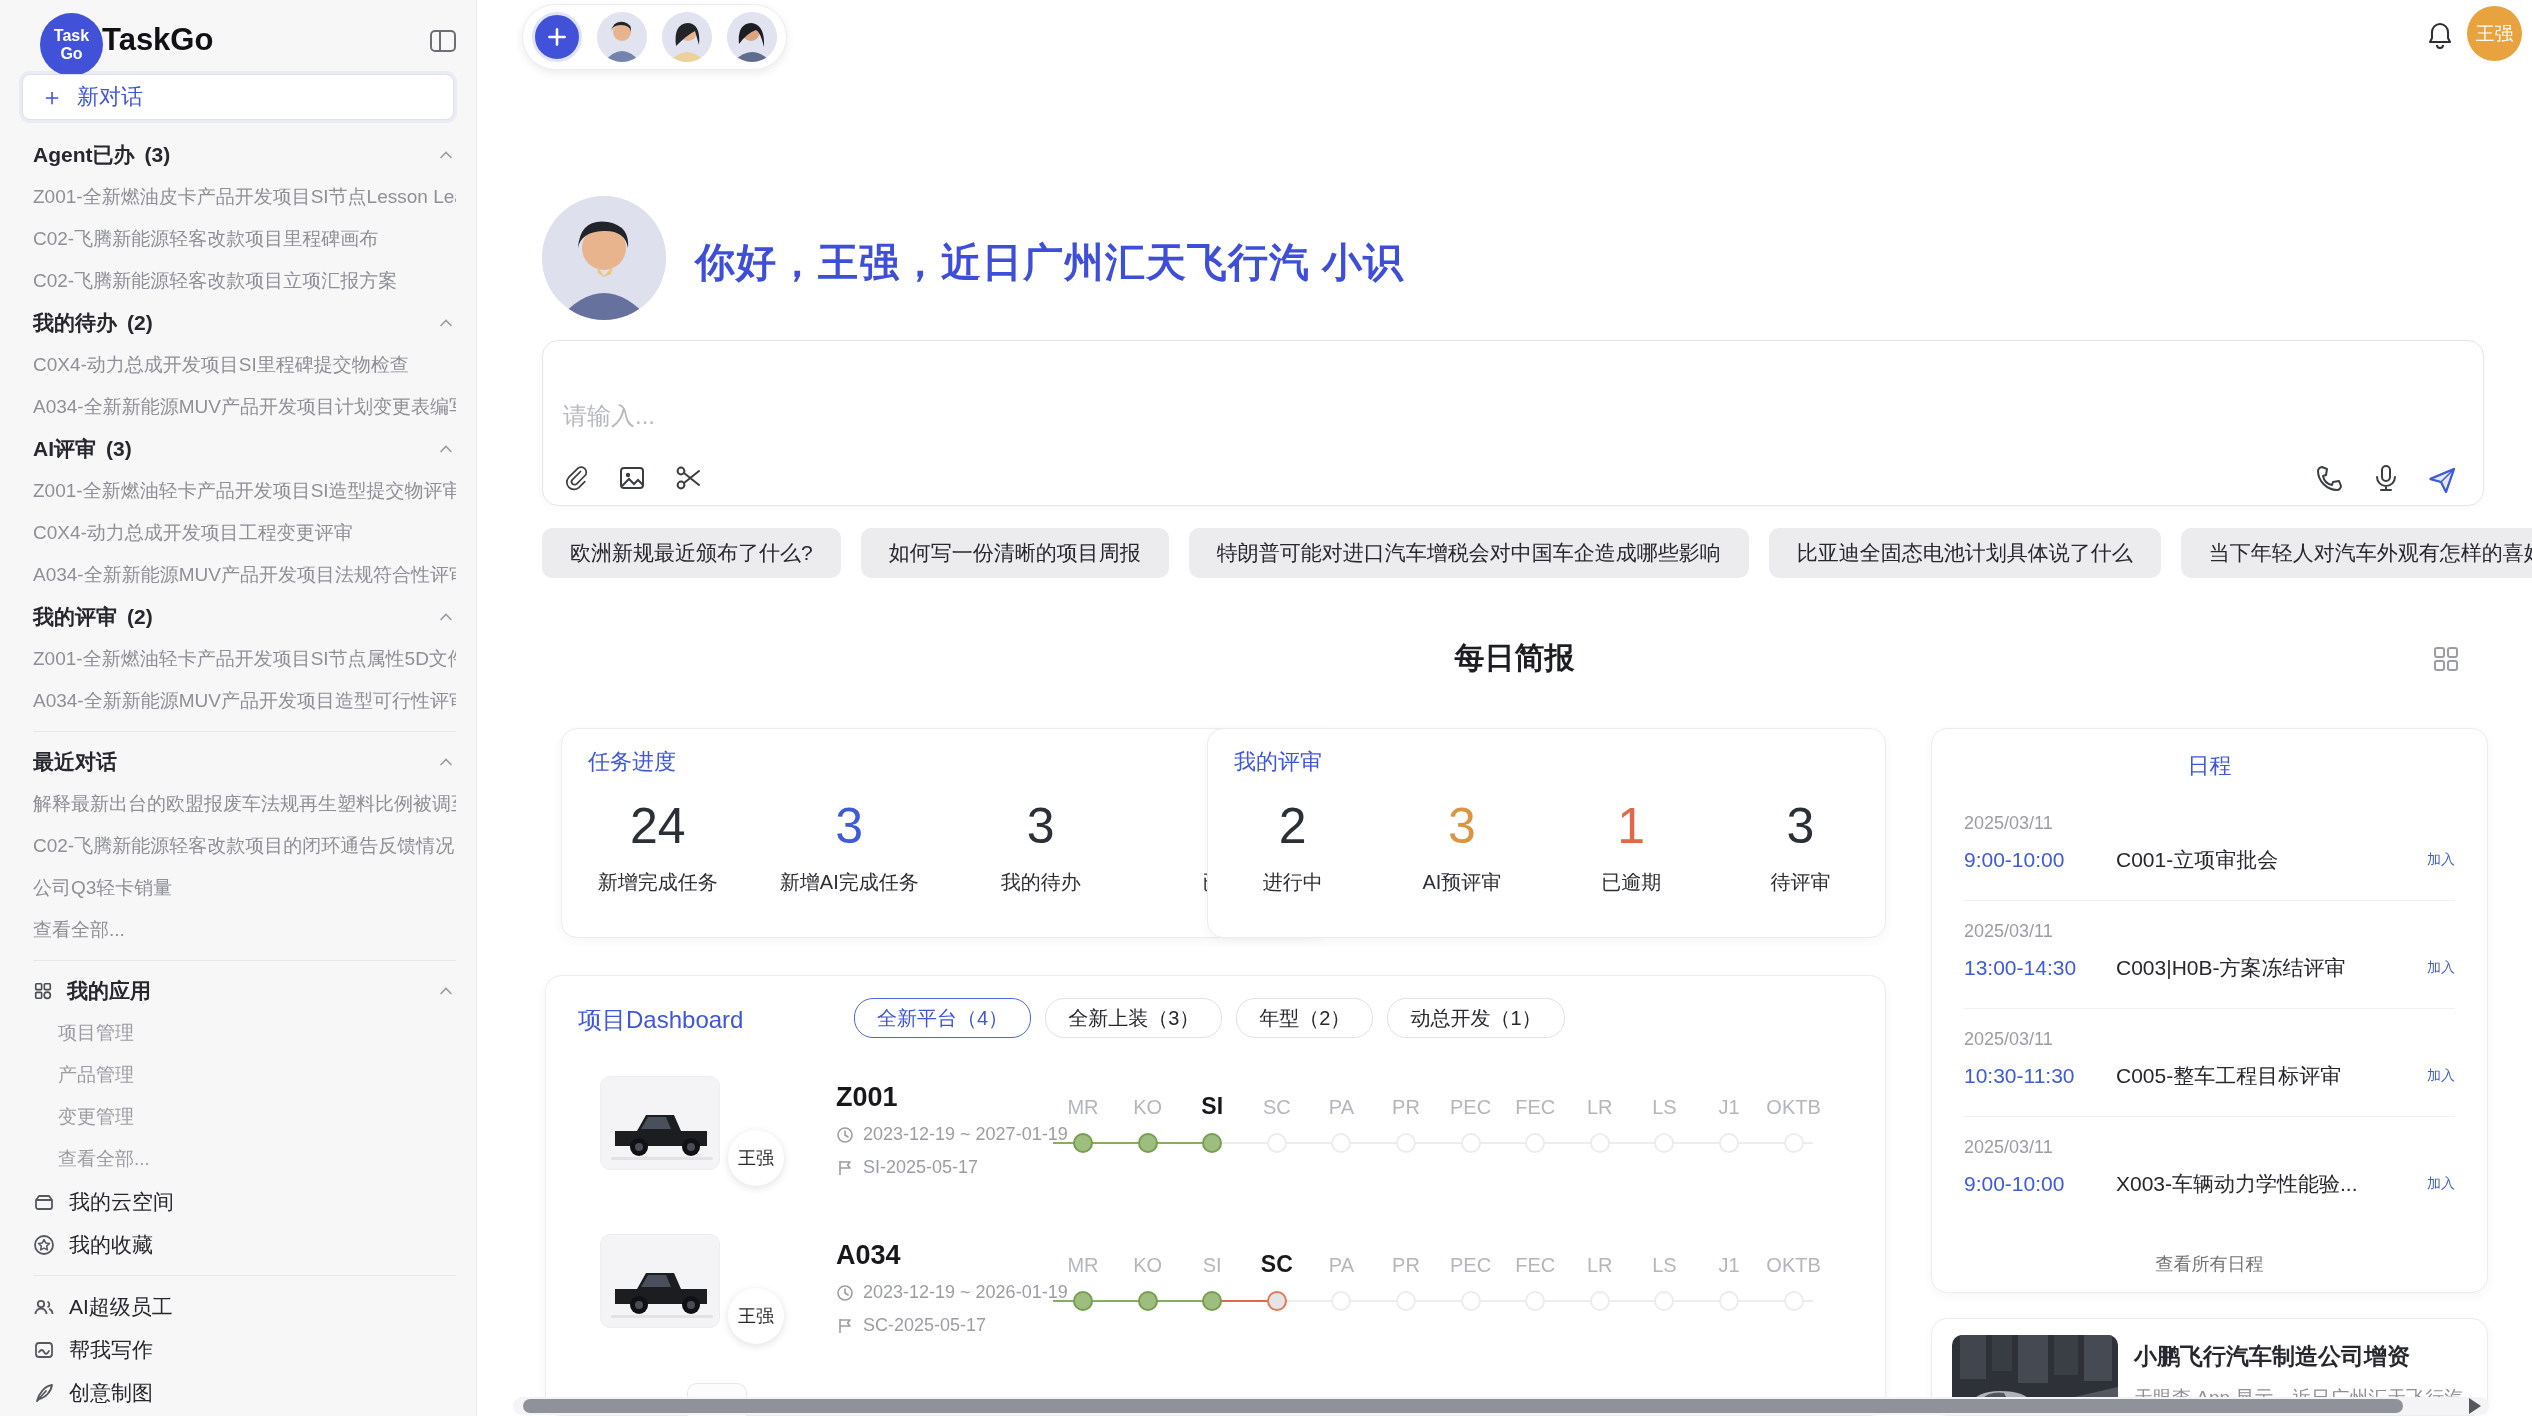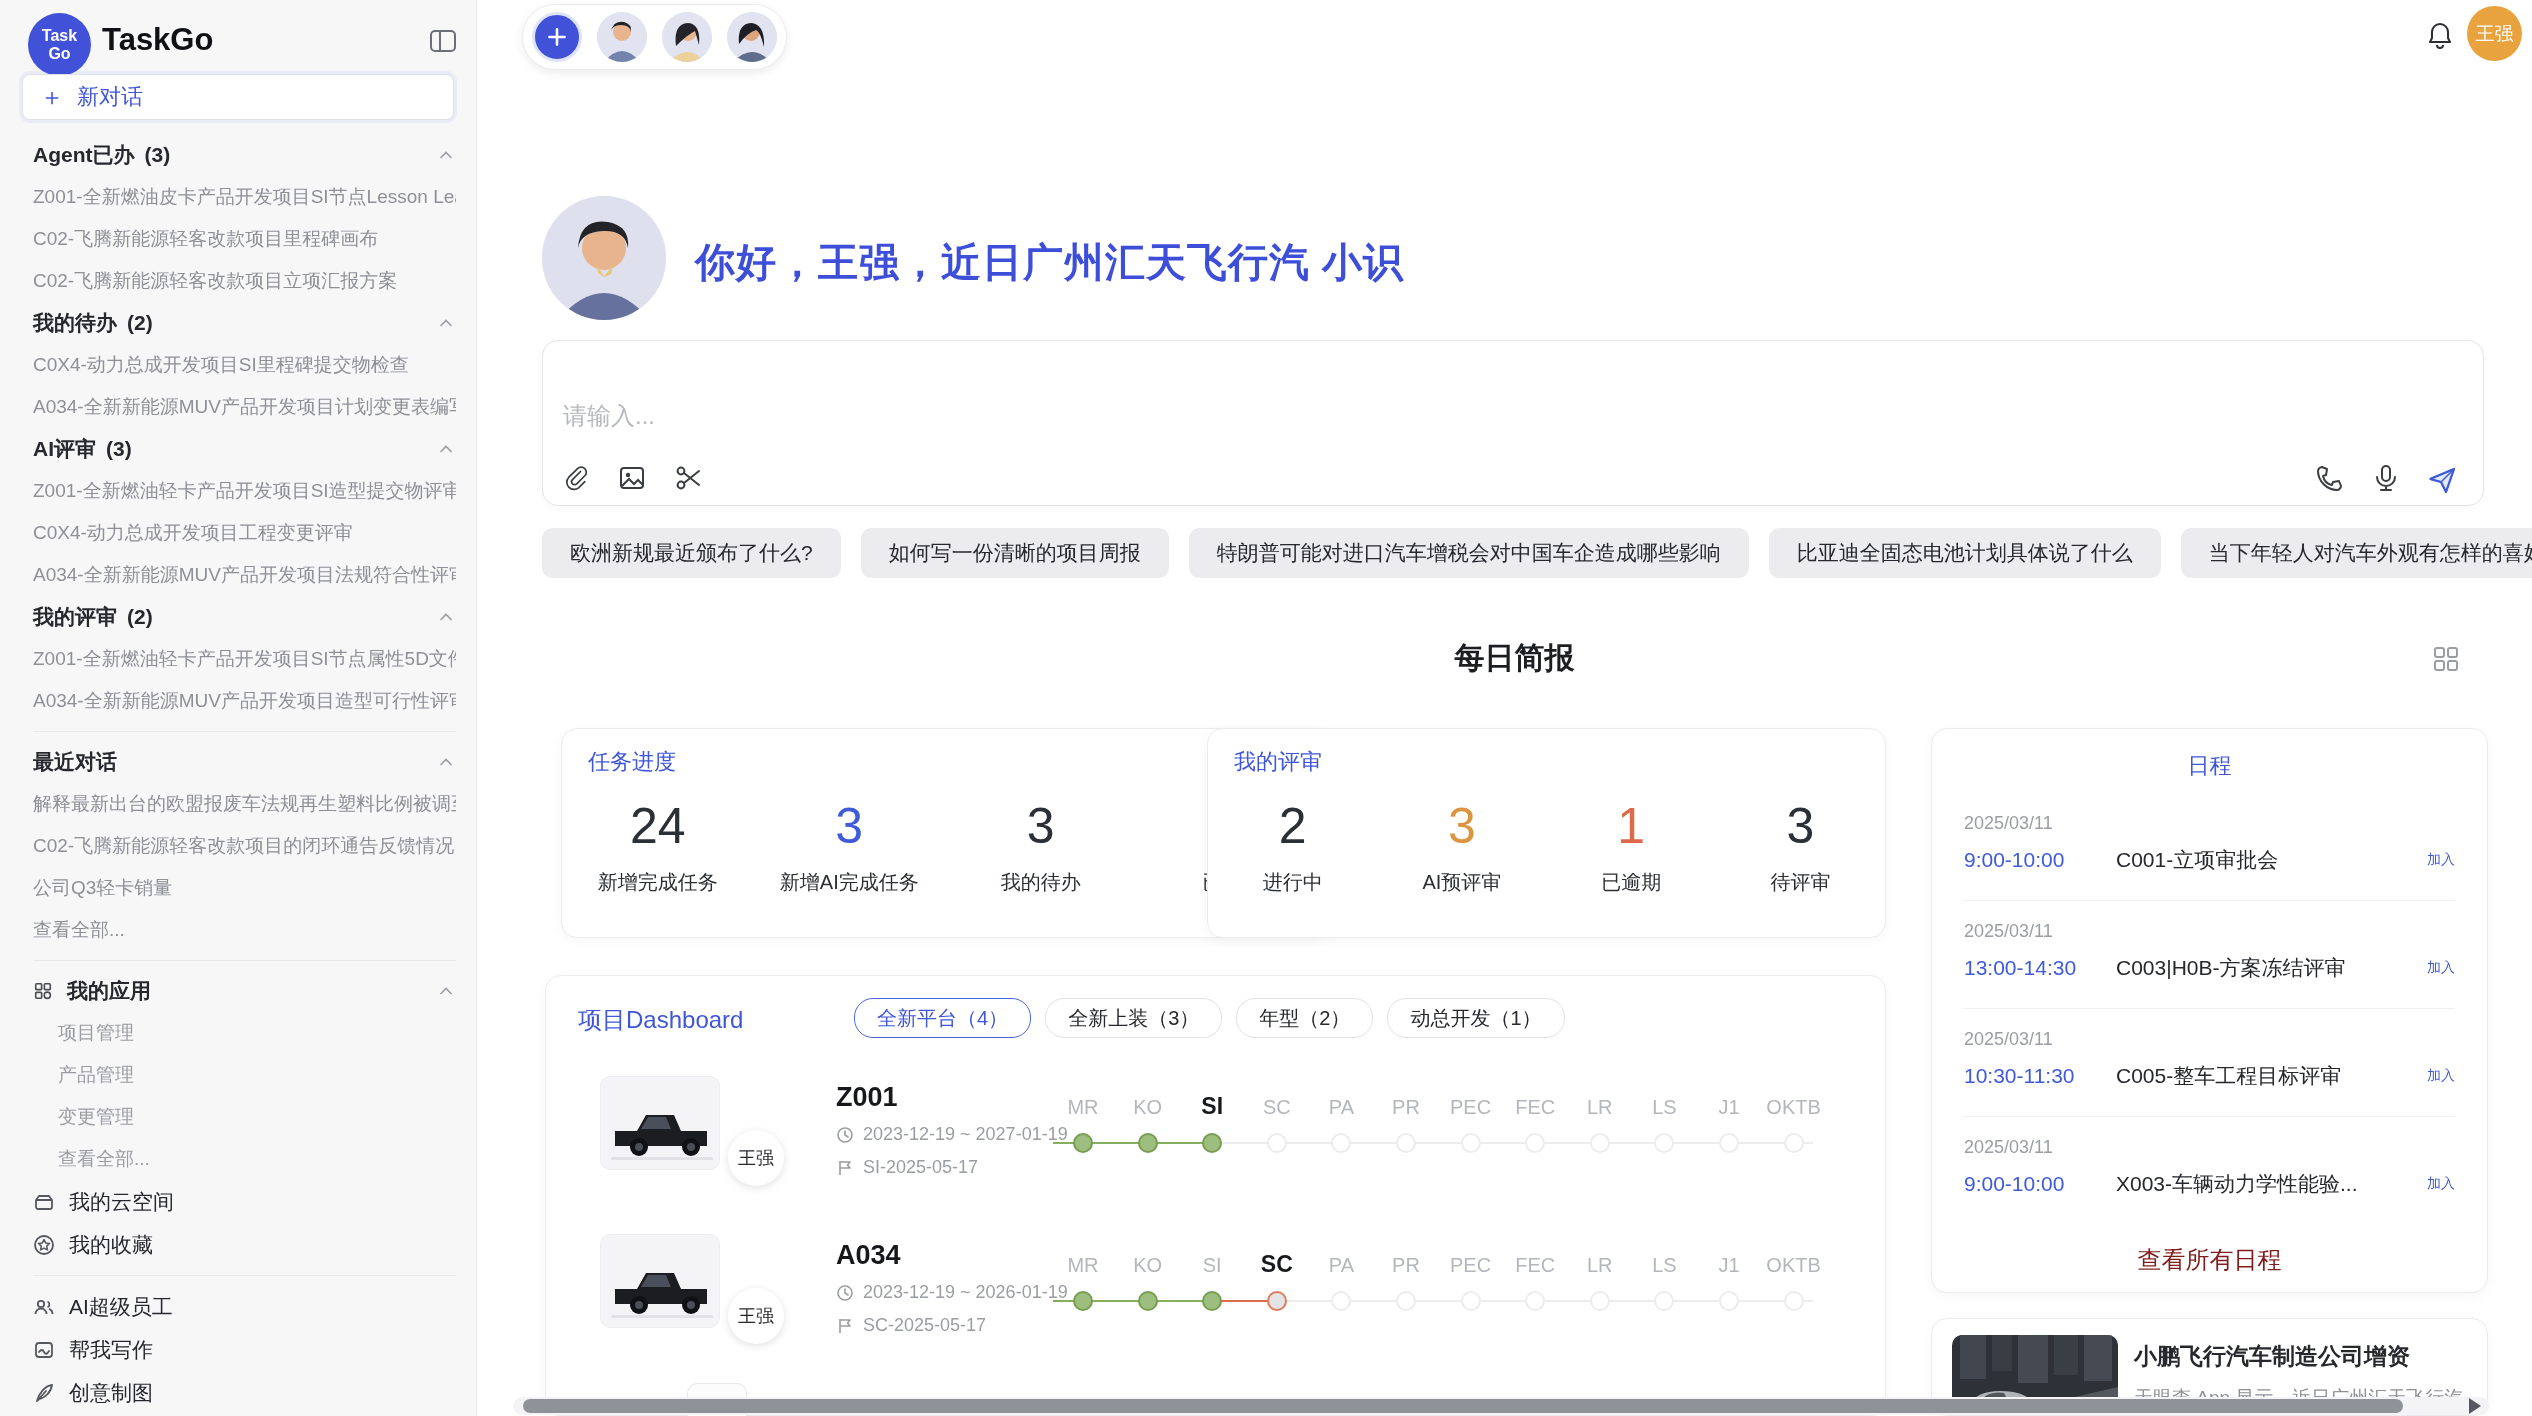--- a/index.html
+++ b/index.html
@@ -2,21 +2,21 @@
 <html><head>
 <meta charset="utf-8">
 <style>
   html,body{margin:0;padding:0;background:#fff;}
   body{width:2532px;height:1416px;overflow:hidden;position:relative;
        font-family:"Liberation Sans","DejaVu Sans",sans-serif;color:#26282d;}
   .abs{position:absolute;}
   
   #sidebar{position:absolute;left:0;top:0;width:477px;height:1416px;
            background:#f7f7f8;border-right:1px solid #e9e9ec;box-sizing:border-box;}
-  .logo{left:28px;top:13px;width:63px;height:63px;border-radius:50%;background:#4152d9;
+  .logo{left:40px;top:13px;width:63px;height:63px;border-radius:50%;background:#4152d9;
         color:#fff;display:flex;flex-direction:column;align-items:center;justify-content:center;
         font-size:16px;line-height:1.1;font-weight:bold;}
   .app-title{left:102px;top:22px;font-size:31px;font-weight:bold;color:#101114;}
   .collapse-btn{left:428px;top:26px;width:30px;height:30px;color:#6c6f76;cursor:pointer;}
   .new-chat{left:22px;top:74px;width:432px;height:46px;background:#fff;border:1px solid #dfe1ea;
             border-radius:8px;box-shadow:0 0 0 3px rgba(80,98,220,.08);display:flex;align-items:center;
             gap:13px;padding-left:17px;box-sizing:border-box;color:#3f56d8;font-size:22px;cursor:pointer;}
   .new-chat .plus{font-size:24px;line-height:1;}
   #side-scroll{position:absolute;left:0;top:130px;right:0;bottom:0;overflow:hidden;padding:4px 20px 0 33px;box-sizing:border-box;}
   .sec-header{height:42px;display:flex;align-items:center;font-size:21px;font-weight:600;color:#26282d;cursor:pointer;}
@@ -67,21 +67,21 @@
   
   .sched-title{position:absolute;left:0;right:0;top:22px;text-align:center;font-size:22px;color:#3f56d8;}
   .sched-list{position:absolute;left:32px;right:32px;top:64px;}
   .sched-entry{padding:20px 0 26px;border-bottom:1px solid #f0f0f3;}
   .sched-entry:last-child{border-bottom:none;}
   .sched-date{font-size:18px;color:#9a9da3;margin-bottom:12px;}
   .sched-row{display:flex;align-items:center;}
   .sched-time{width:152px;font-size:21px;color:#3f5bd9;}
   .sched-name{flex:1;font-size:21px;color:#26282d;white-space:nowrap;overflow:hidden;}
   .sched-join{font-size:14px;color:#3f5bd9;cursor:pointer;}
-  .sched-footer{position:absolute;left:0;right:0;bottom:16px;text-align:center;font-size:24px;color:#7f1d1d;cursor:pointer;}
+  .sched-footer{position:absolute;left:0;right:0;bottom:16px;text-align:center;font-size:18px;color:#737373;cursor:pointer;}
   
   .dash-title{position:absolute;left:32px;top:28px;font-size:24px;color:#3f56d8;}
   .dash-tabs{position:absolute;left:308px;top:22px;display:flex;gap:14px;}
   .dtab{height:38px;border-radius:19px;border:1px solid #e2e2e6;background:#fff;display:flex;
         align-items:center;padding:0 22px;font-size:20px;color:#26282d;white-space:nowrap;cursor:pointer;}
   .dtab.active{border-color:#4c66e0;color:#3f56d8;}
   .proj-row{position:absolute;left:0;width:100%;height:160px;}
   .proj-thumb{position:absolute;left:54px;top:0;width:120px;height:94px;border-radius:10px;
               overflow:hidden;background:#f4f4f6;border:1px solid #ededf0;box-sizing:border-box;}
   .proj-badge{position:absolute;left:182px;top:54px;width:56px;height:56px;border-radius:50%;background:#fff;

